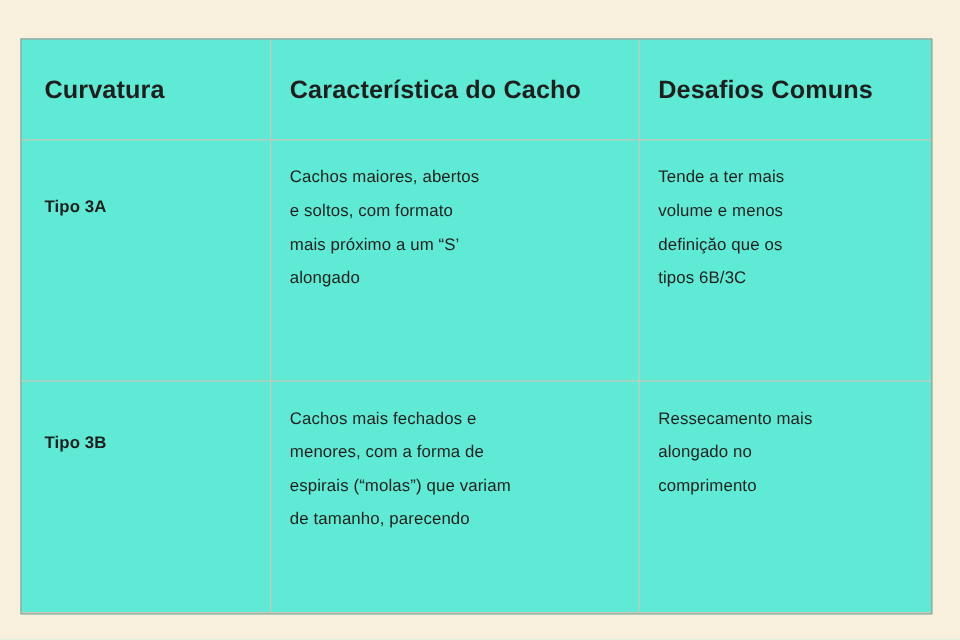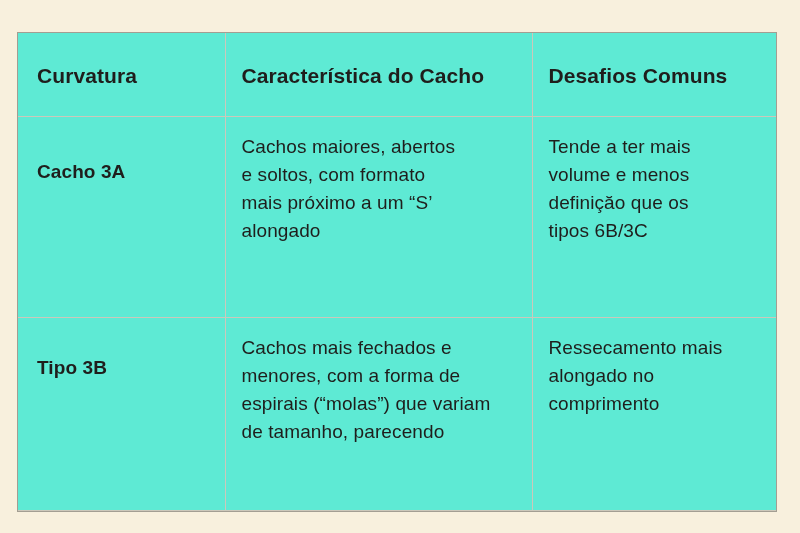--- a/index.html
+++ b/index.html
@@ -45,21 +45,21 @@
   tr.r3 { height: 117px; }
   th {
     font-size: 21px;
     font-weight: bold;
     vertical-align: middle;
     padding: 4px 4px 0 16px;
     letter-spacing: 0.1px;
   }
   th.h-curv { padding-left: 19px; }
   td {
-    font-size: 19px;
+    font-size: 14px;
     line-height: 28px;
     vertical-align: top;
     padding: 16px 2px 0 16px;
     white-space: pre-line;
     letter-spacing: 0.1px;
   }
   td.curv {
     font-weight: bold;
     padding-left: 19px;
     white-space: nowrap;
@@ -80,21 +80,21 @@
     </colgroup>
     <thead>
       <tr>
         <th class="h-curv">Curvatura</th>
         <th>Característica do Cacho</th>
         <th>Desafios Comuns</th>
       </tr>
     </thead>
     <tbody>
       <tr class="r1">
-        <td class="curv">Cacho 3A</td>
+        <td class="curv">Tipo 3A</td>
         <td>Cachos maiores, abertos
 e soltos, com formato
 mais próximo a um “S’
 alongado</td>
         <td>Tende a ter mais
 volume e menos
 definiçăo que os
 tipos 6B/3C</td>
       </tr>
       <tr class="r2">

